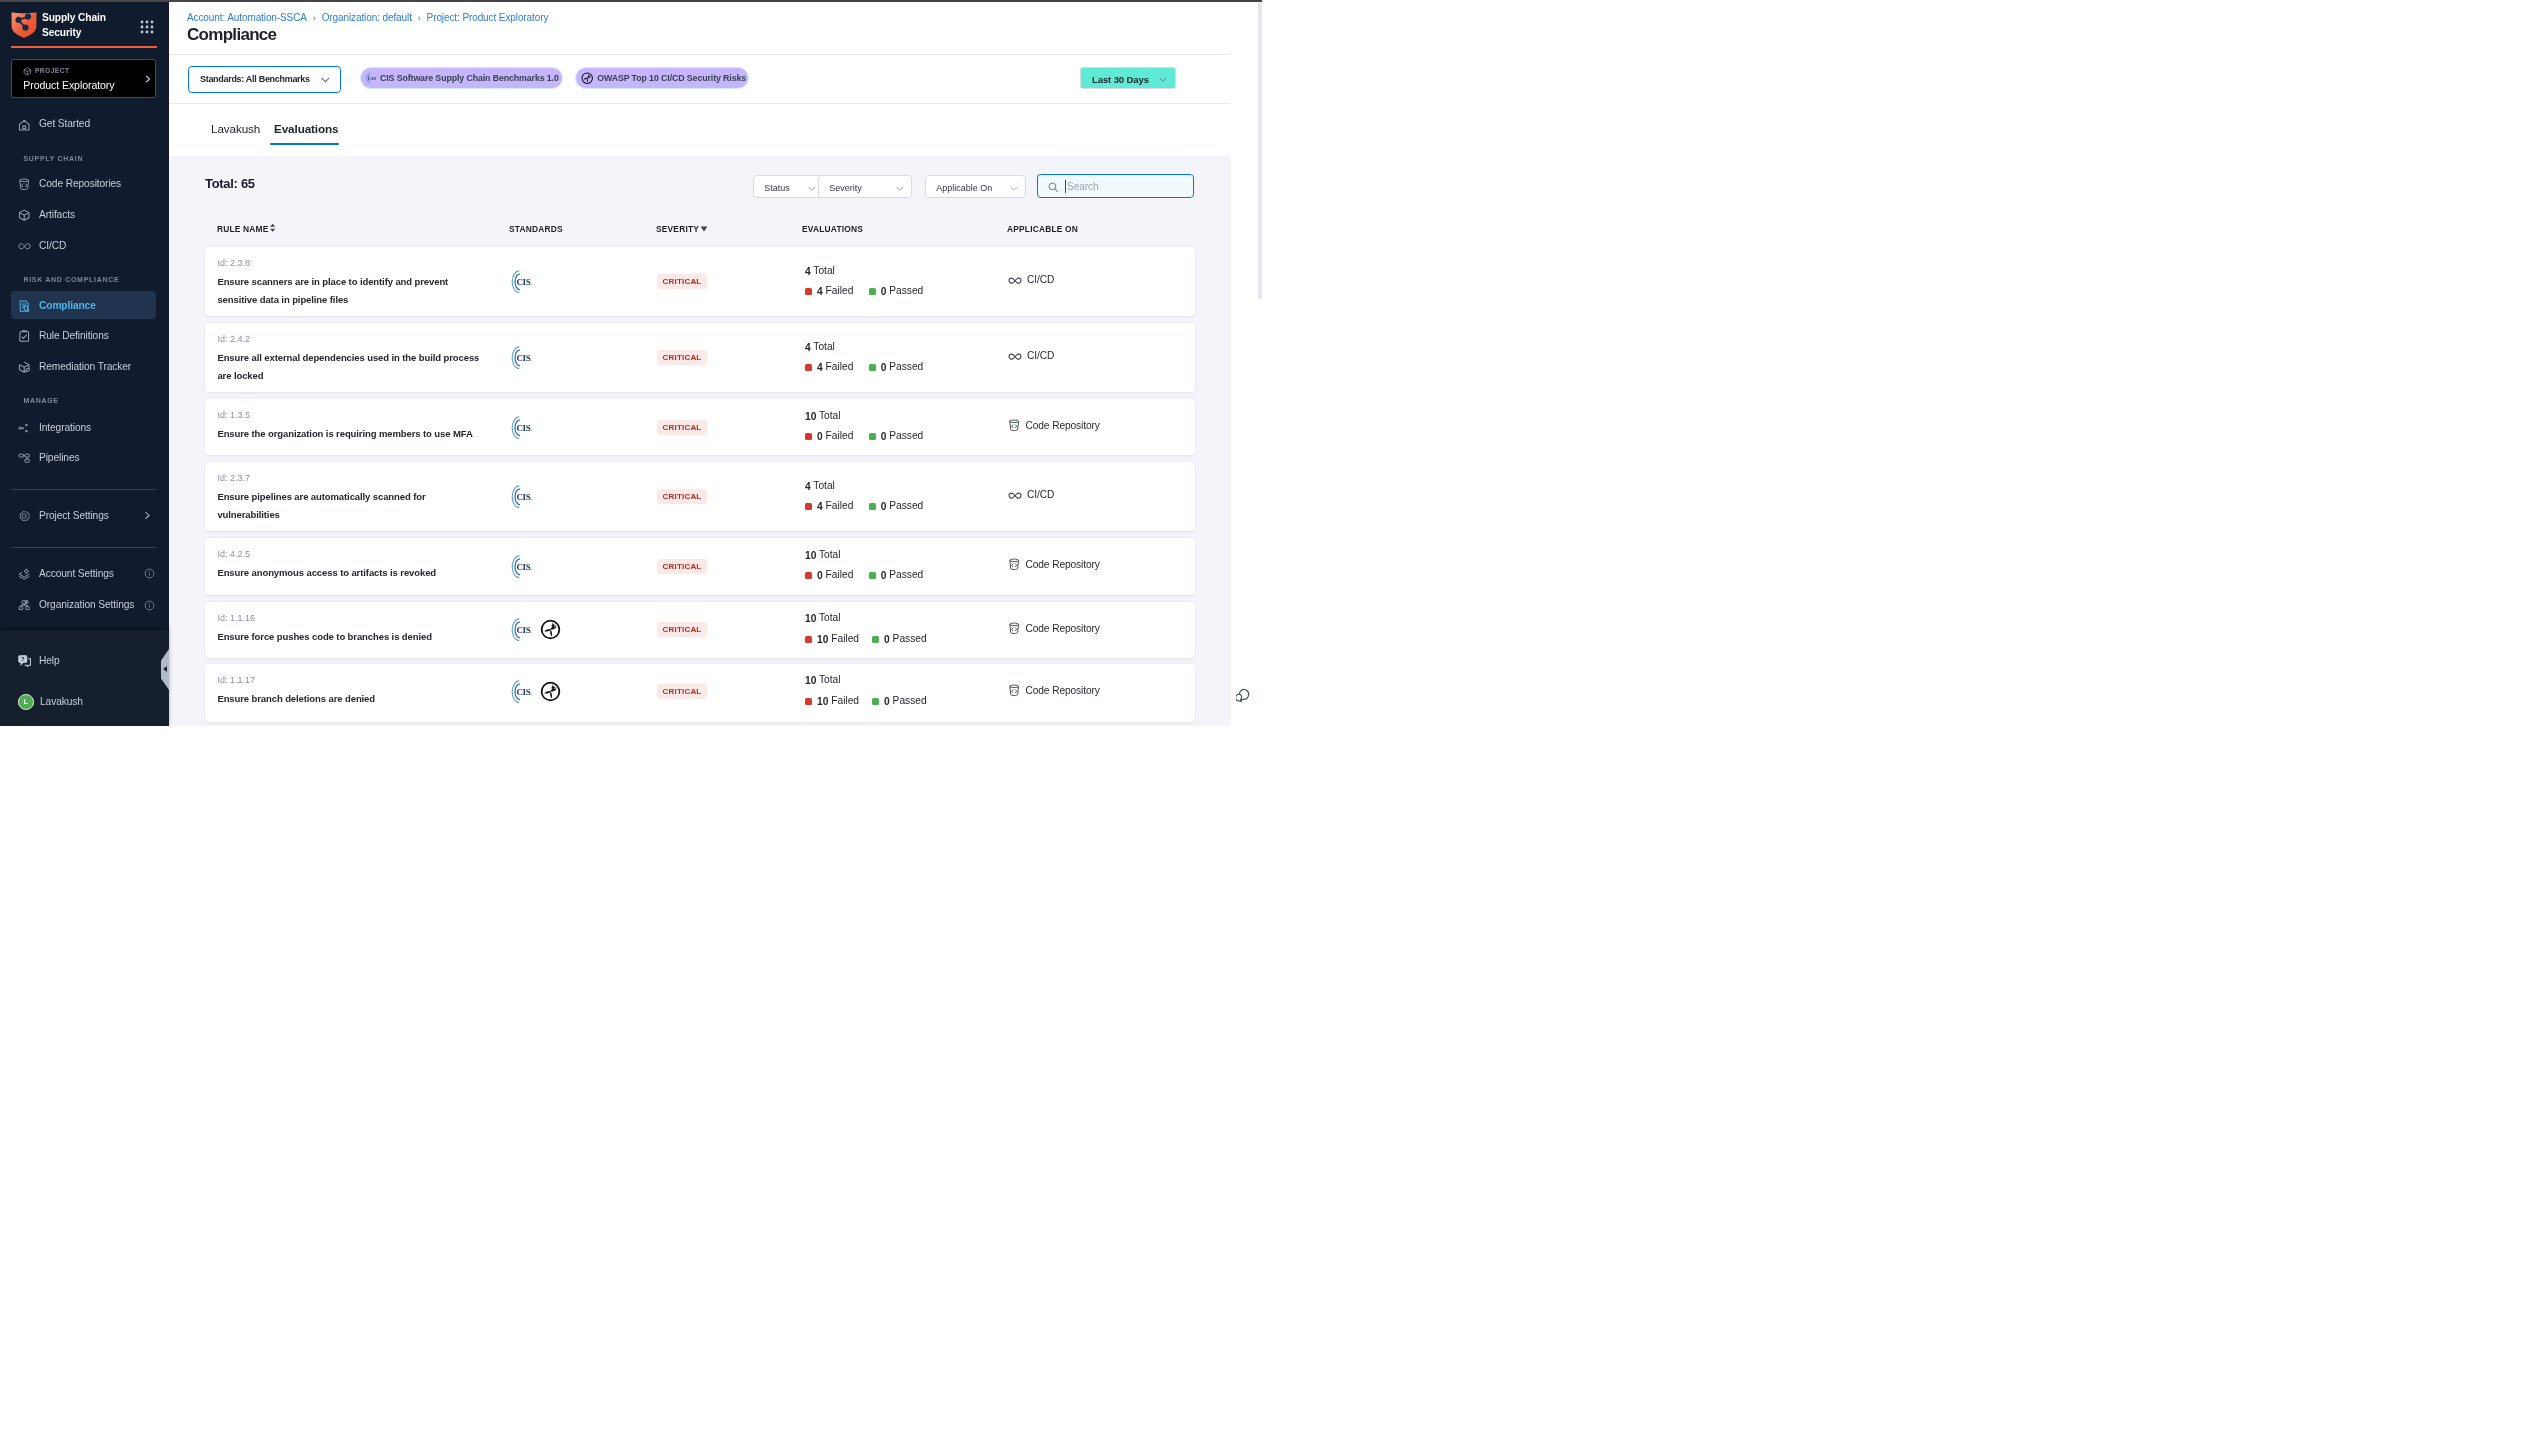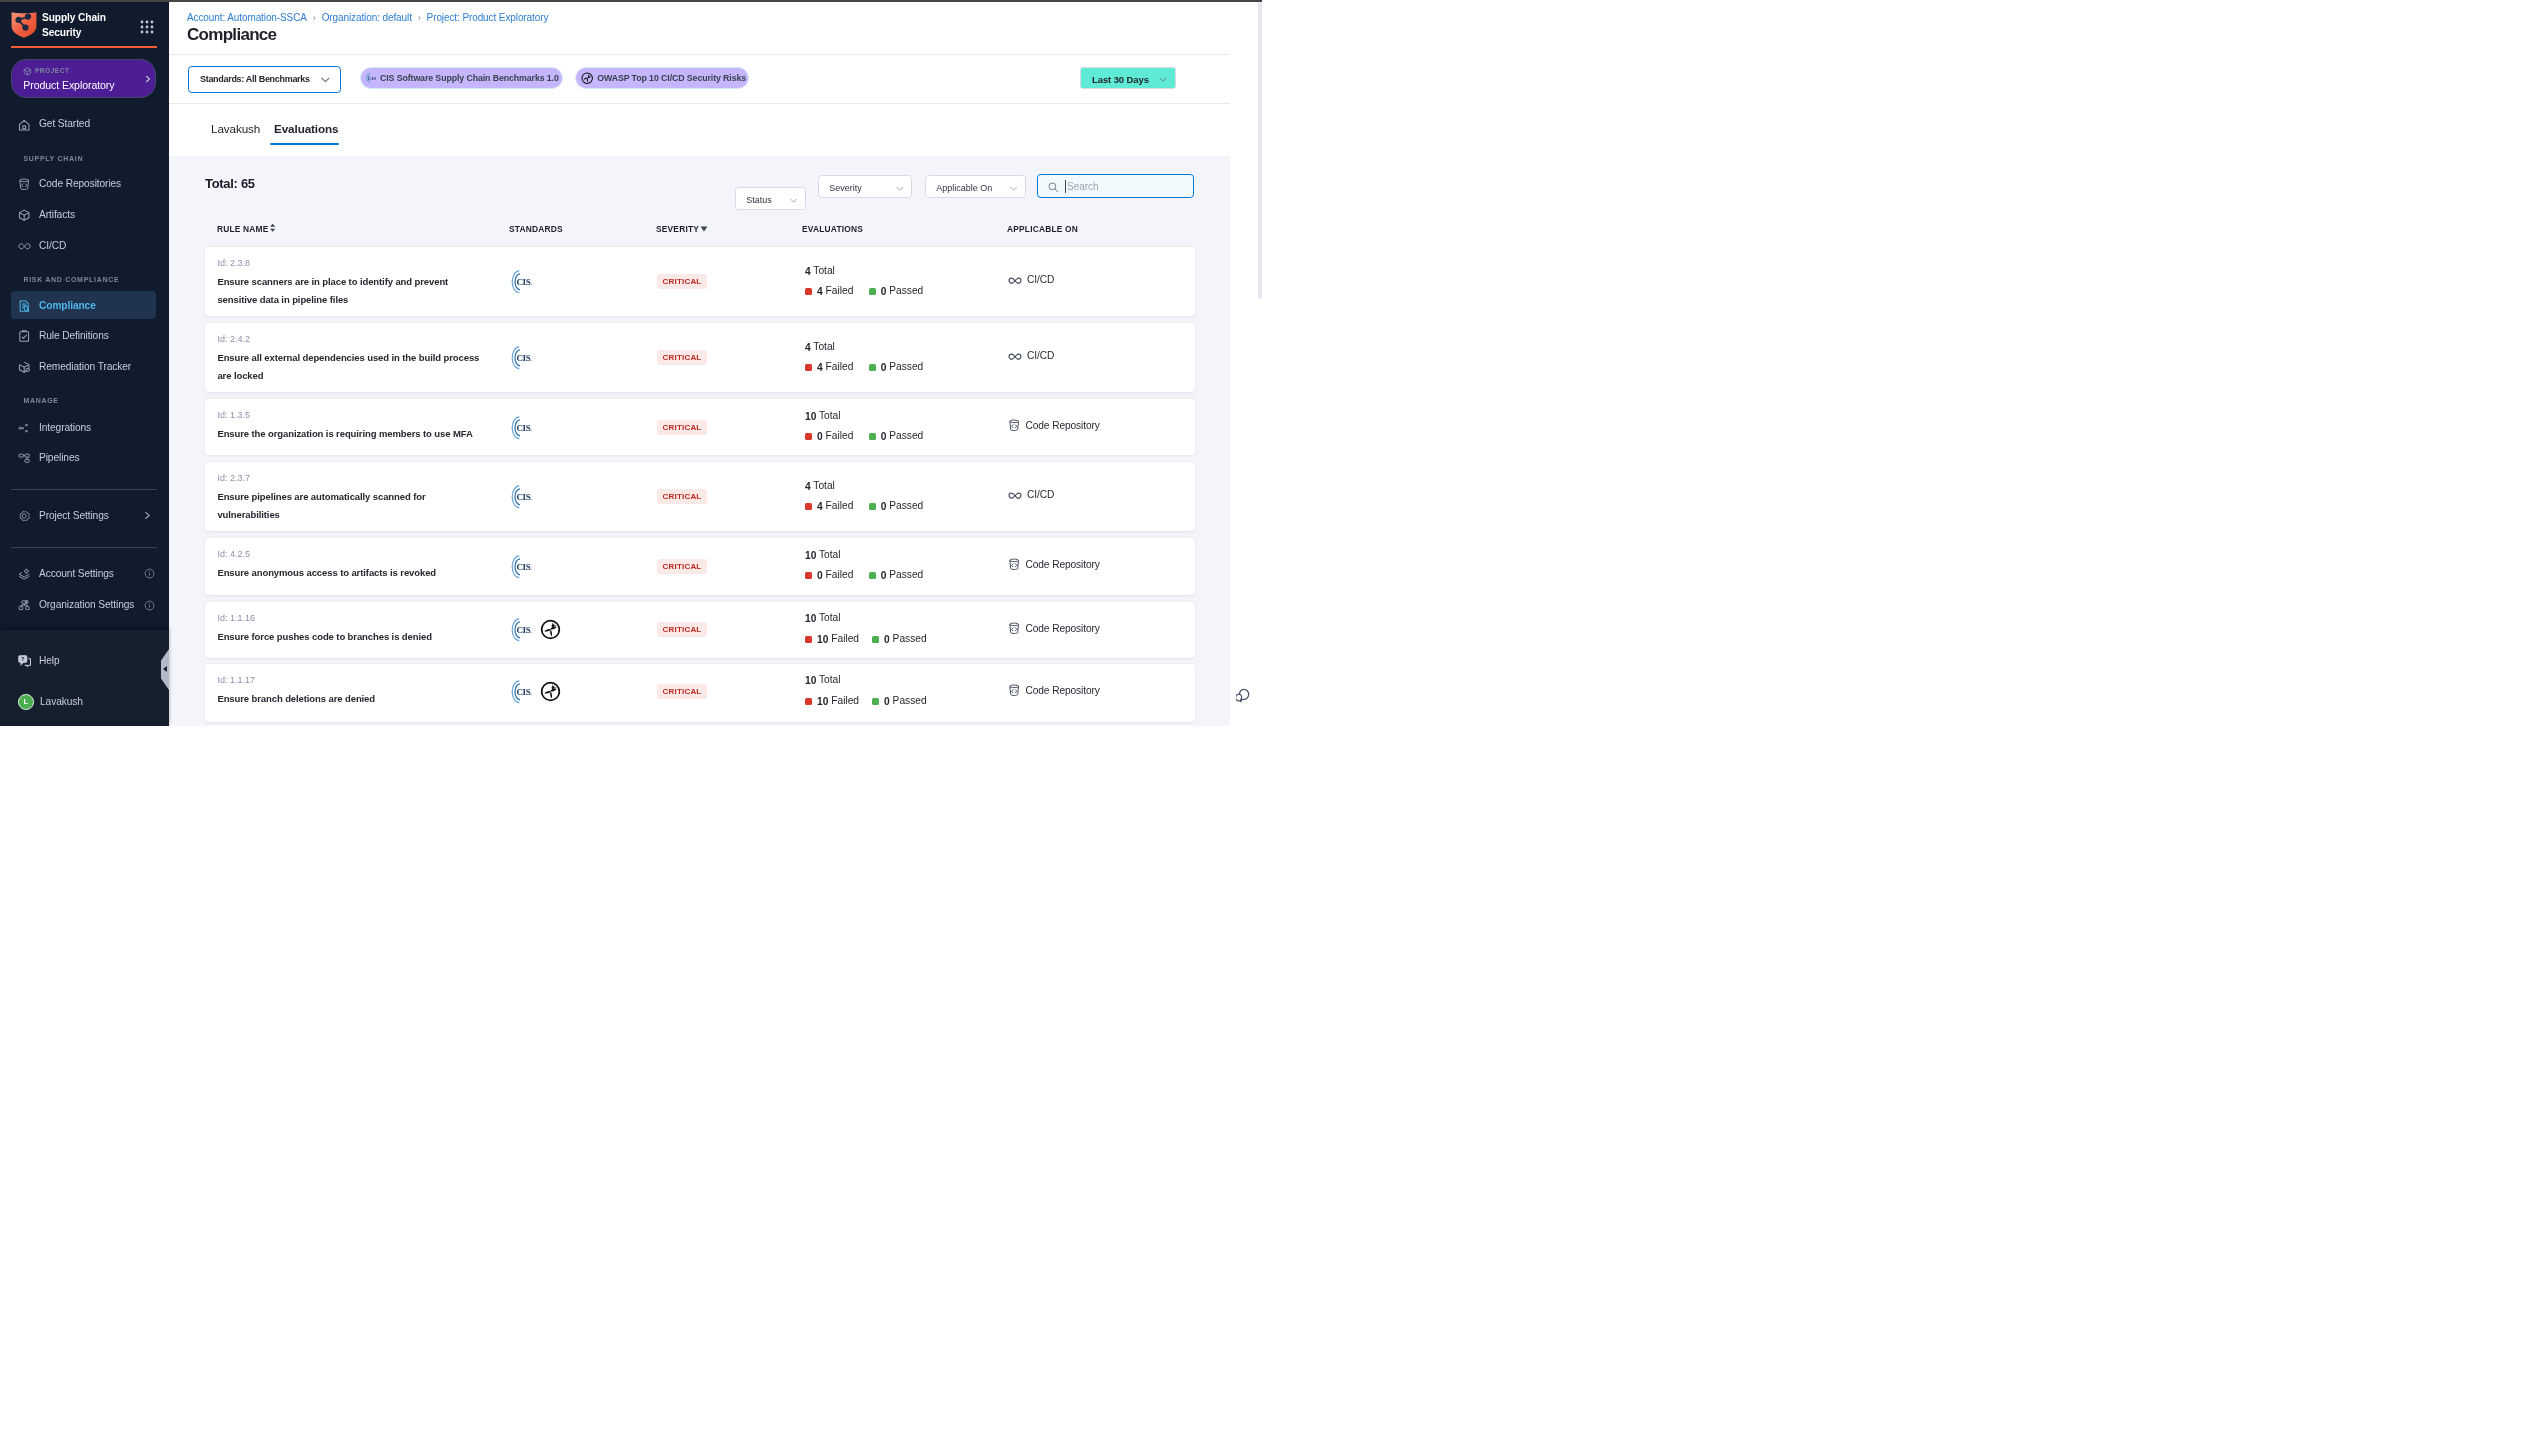--- a/index.html
+++ b/index.html
@@ -13,21 +13,21 @@
   
   #topstrip { left:0; top:0; width:1262px; height:1.5px; background:#454545; z-index:50; }
   #vline { left:1230px; top:1.5px; width:0.7px; height:725px; background:#d8d8e4; }
   #gutter { left:1230px; top:1.5px; width:32px; height:725px; background:#fff; }
   #thumb { left:1258px; top:2.2px; width:4px; height:297px; background:#e7e7ef; border-radius:2.2px; }
   
   #sidebar { left:0; top:0; width:169px; height:726px; background:#101b2d; z-index:5; }
   #sb-footer { position:absolute; left:0; top:630px; width:169px; height:96px; background:#151f2e; box-shadow:0 -2.2px 3.7px rgba(0,0,0,.3); }
   .sb-title { position:absolute; left:42px; top:9.5px; font-size:10.2px; font-weight:bold; color:#fff; line-height:15.3px; letter-spacing:-0.1px; }
   #orangeline { position:absolute; left:11px; top:46px; width:146px; height:1.5px; background:#f25c36; }
-  #projcard { position:absolute; left:11.3px; top:59px; width:145px; height:39px; background:#4c1d95; border:0.7px solid #3d4a63; border-radius:15px; }
+  #projcard { position:absolute; left:11.3px; top:59px; width:145px; height:39px; background:#000000; border:0.7px solid #3d4a63; border-radius:2px; }
   .sb-label { position:absolute; left:23.4px; font-size:7px; font-weight:bold; color:#7e889c; letter-spacing:0.7px; }
   .sb-item { position:absolute; left:39px; font-size:10.2px; color:#c6cdd9; white-space:nowrap; letter-spacing:-0.1px; }
   .sb-ic { position:absolute; left:18px; width:12.4px; height:12.4px; }
   
   .crumb { color:#2f7fd0; font-size:10px; letter-spacing:-0.1px; }
   .crumb-sep { color:#6f7a8c; font-size:9.5px; padding:0 5.8px; }
   #ttl { position:absolute; left:187px; top:25px; font-size:17px; font-weight:bold; color:#22222c; letter-spacing:-0.7px; }
   .hline { position:absolute; left:169px; width:1061px; height:0.7px; background:#e8e8ef; }
   #stdbox { position:absolute; left:188px; top:66px; width:153px; height:27px; border:0.7px solid #0278d5; border-radius:3.7px; background:#fff; }
   .chip { position:absolute; top:67px; height:22px; border-radius:11px; background:#c4b5fd; border:0.7px solid #d5edf9; display:flex; align-items:center; font-size:8.8px; font-weight:bold; color:#37424e; letter-spacing:-0.1px; white-space:nowrap; }
@@ -277,21 +277,21 @@
   </div>
   <div class="hline" style="top:103px;"></div>
 
   <div class="tab" style="left:211px;">Lavakush</div>
   <div class="tab" style="left:274px;font-weight:bold;">Evaluations</div>
   <div id="tabline"></div>
 
   <div id="grey"></div>
   <div class="abs" style="left:205px;top:176px;font-size:13px;font-weight:bold;color:#1c1c28;letter-spacing:-0.3px;">Total: 65</div>
 
-  <div class="fbox" style="left:735px;width:71px;margin-top:12px;">
+  <div class="fbox" style="left:753px;width:71px;">
       <span class="lab">Status</span>
     <svg class="chev" style="right:8px;top:8.8px" viewBox="0 0 12 8">
         <path d="M1 1.5l5 5 5-5" stroke="#9aa0b5" stroke-width="1.5" fill="none" stroke-linecap="round"></path>
       </svg>
     </div>
   <div class="fbox" style="left:818px;width:94px;">
       <span class="lab">Severity</span>
     <svg class="chev" style="right:8px;top:8.8px" viewBox="0 0 12 8">
         <path d="M1 1.5l5 5 5-5" stroke="#9aa0b5" stroke-width="1.5" fill="none" stroke-linecap="round"></path>
       </svg>

